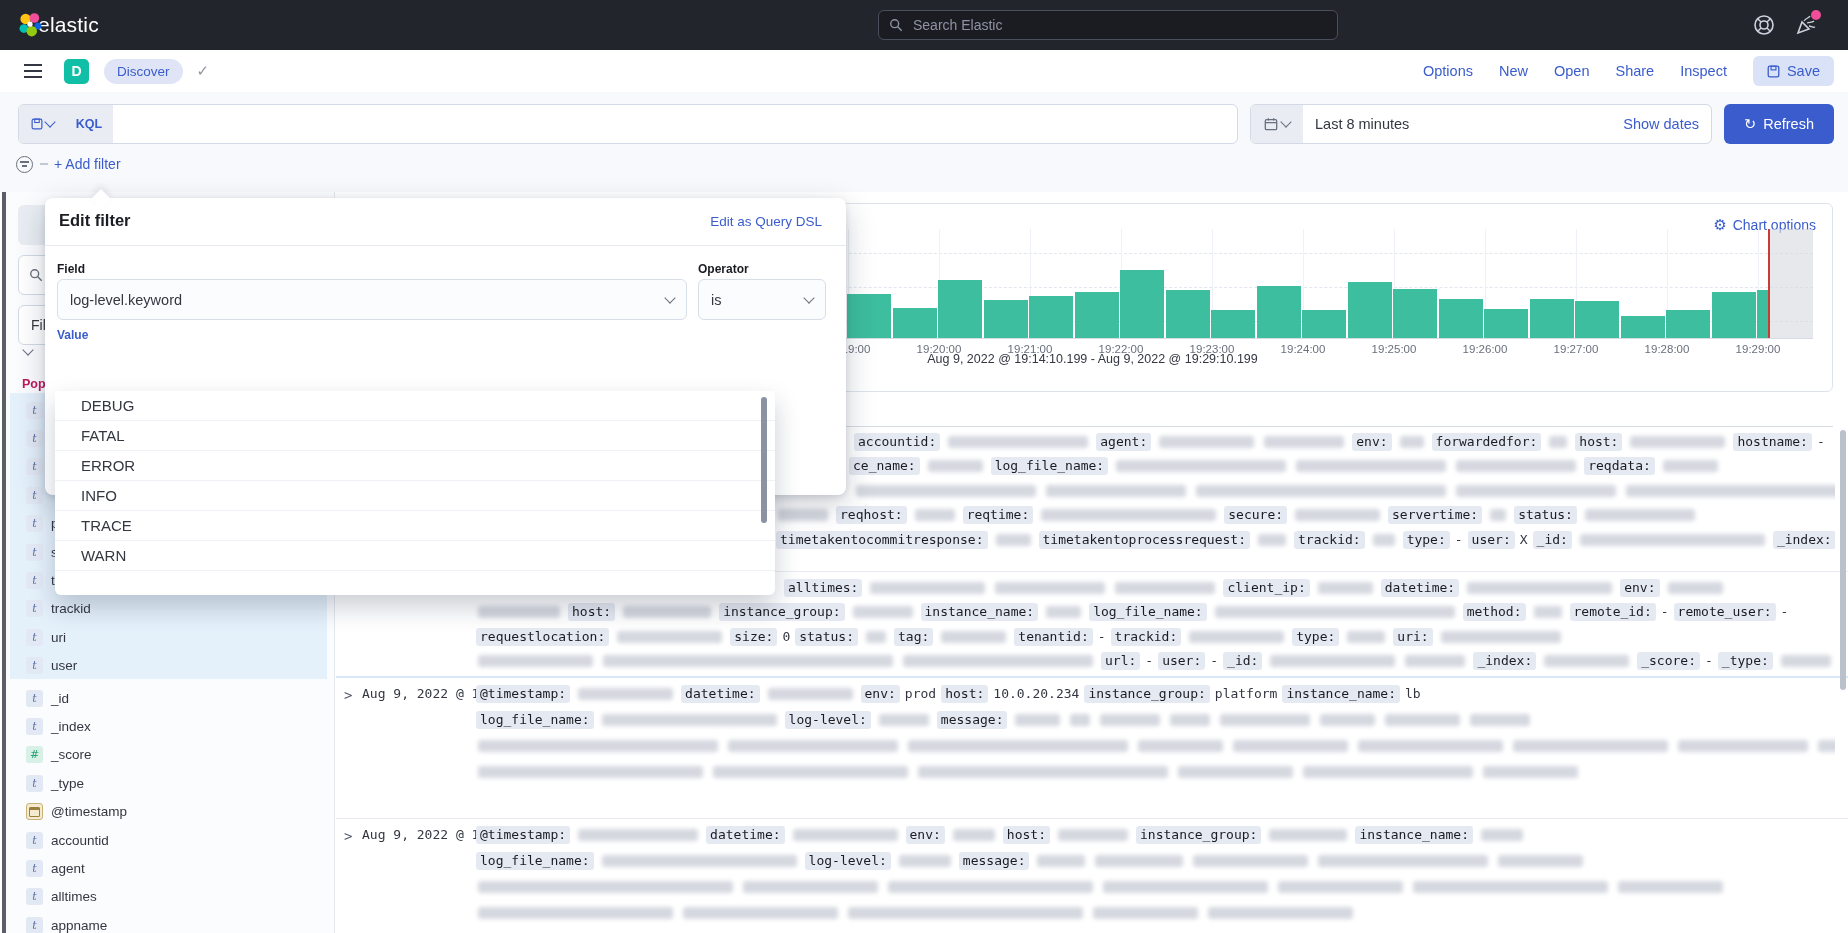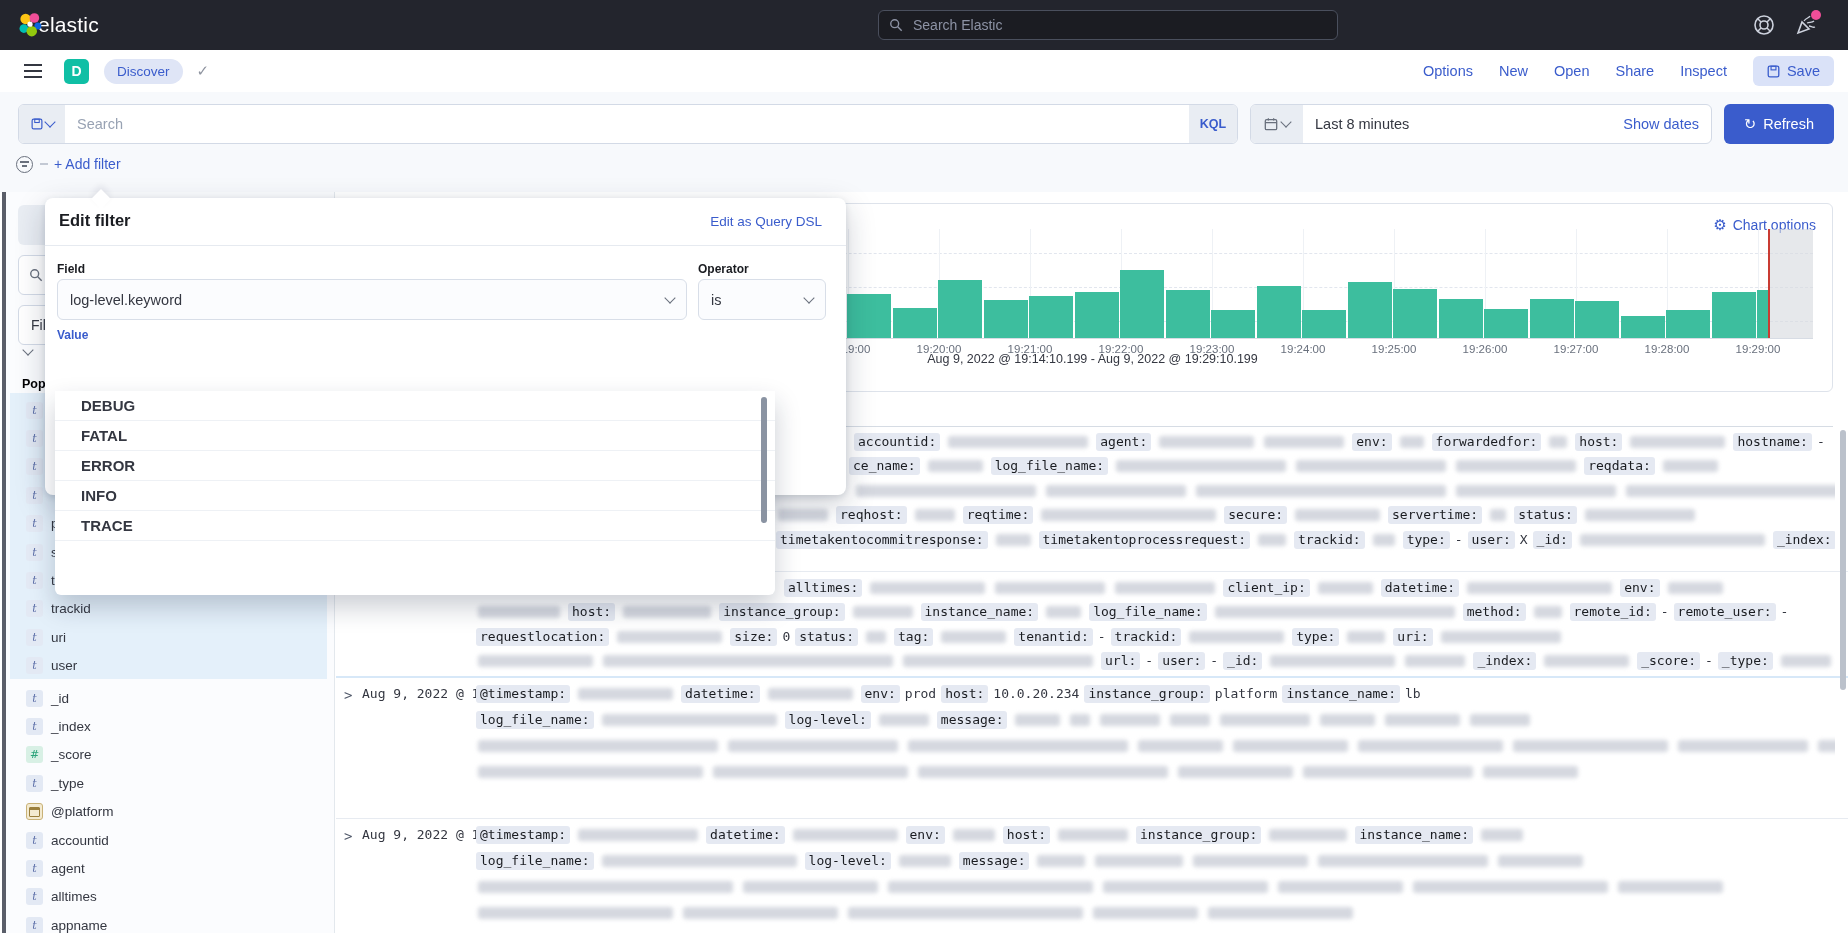--- a/index.html
+++ b/index.html
@@ -53,21 +53,21 @@
   
   #main{position:absolute;left:0;top:192px;width:1848px;height:741px;background:#fff;}
   #rail{position:absolute;left:2px;top:0;width:4px;height:741px;background:#5a5e69;}
   #sidebar{position:absolute;left:6px;top:0;width:329px;height:741px;background:#fbfcfe;border-right:1px solid #e3e8ed;box-sizing:border-box;}
   .dvpill{position:absolute;left:12px;top:13px;width:150px;height:40px;background:#e9edf3;border-radius:6px;cursor:pointer;}
   .sbox{position:absolute;left:12px;top:63px;width:305px;height:40px;background:#fff;border:1px solid #d3dae6;border-radius:6px;
      box-sizing:border-box;display:flex;align-items:center;padding:0 10px;cursor:text;}
   .fbox{position:absolute;left:12px;top:113px;width:305px;height:40px;background:#fff;border:1px solid #d3dae6;border-radius:6px;
      box-sizing:border-box;display:flex;align-items:center;padding:0 12px;font-size:14px;color:#343741;cursor:pointer;}
   .schv{position:absolute;left:18px;top:158px;}
-  .pophdr{position:absolute;left:16px;top:185px;font-size:12.5px;font-weight:bold;color:#000000;}
+  .pophdr{position:absolute;left:16px;top:185px;font-size:12.5px;font-weight:bold;color:#be185d;}
   #popbg{position:absolute;left:4px;top:201px;width:317px;height:286px;background:#e4f0fa;}
   .flist{position:absolute;left:0;width:329px;}
   #pop-list{top:204px;} #field-list{top:492px;}
   .fitem{height:28.4px;display:flex;align-items:center;cursor:pointer;}
   .tbadge{width:17px;height:17px;border-radius:3px;margin-left:20px;font-size:11px;display:flex;align-items:center;justify-content:center;flex:none;}
   .bt{background:#e3e9f4;color:#5d6fa8;font-style:italic;font-family:"DejaVu Serif",serif;}
   .bn{background:#d8f0e5;color:#2ba37a;font-style:italic;font-family:"DejaVu Serif",serif;}
   .bd{background:#f3ead0;border:1px solid #c9b277;box-sizing:border-box;}
   .bd i{display:block;width:9px;height:8px;border:1.2px solid #9b7f3c;border-radius:1px;
      background:linear-gradient(#9b7f3c 0 2.5px,transparent 2.5px);}
@@ -115,21 +115,21 @@
      display:flex;align-items:center;padding:0 12px;font-size:14.5px;color:#343741;cursor:pointer;}
   .psel .chv{position:absolute;right:12px;}
   .vlabel{position:absolute;left:12px;top:130px;font-size:12px;font-weight:bold;color:#3a5ccc;}
   #combo{position:absolute;left:12px;top:146px;width:770px;height:42px;background:#fff;border-bottom:2px solid #3a5ccc;
      box-sizing:border-box;display:flex;align-items:center;}
   #combo input{border:0;outline:0;font-size:14.5px;width:700px;padding:0 12px;color:#343741;}
   #combo input::placeholder{color:#98a2b3;}
   #combo .chv{position:absolute;right:12px;}
   #ddl{position:absolute;left:55px;top:391px;width:720px;height:204px;background:#fff;z-index:55;border-radius:0 0 6px 6px;
      box-shadow:0 12px 26px rgba(20,30,60,.22);overflow:hidden;}
-  .ddo{height:29px;line-height:29px;padding-left:26px;font-size:15px;color:#343741;border-bottom:1px solid #eef1f5;cursor:pointer;font-weight:bold;}
+  .ddo{height:29px;line-height:29px;padding-left:26px;font-size:15px;color:#343741;border-bottom:1px solid #eef1f5;cursor:pointer;}
   #ddthumb{position:absolute;right:8px;top:6px;width:6px;height:126px;border-radius:3px;background:#8a93a2;}
   
   .chv{display:inline-block;width:7px;height:7px;border-right:1.8px solid #69707d;border-bottom:1.8px solid #69707d;
      transform:rotate(45deg);margin-top:-4px;}
   .chv.blue{border-color:#3a5ccc;}
   .gear{color:#3a5ccc;font-size:15px;}
   .pinkdot{position:absolute;right:-3px;top:-3px;width:10px;height:10px;border-radius:50%;background:#f04e98;}
 </style>
 </head>
 <body>
@@ -193,21 +193,20 @@
 
   <div id="qb">
     <div class="qbox">
       <div class="qseg">
         <svg width="12" height="12" viewBox="0 0 16 16">
           <rect x="1.5" y="1.5" width="13" height="13" rx="2" fill="none" stroke="#3a5ccc" stroke-width="1.6"></rect>
           <rect x="5" y="1.5" width="6" height="4.5" fill="none" stroke="#3a5ccc" stroke-width="1.4"></rect>
         </svg>
         <span class="chv blue"></span>
       </div>
-      <input placeholder="Search" style="">
       <div class="kql">KQL</div>
     </div>
     <div class="dbox">
       <div class="dseg">
         <svg width="14" height="14" viewBox="0 0 16 16">
           <rect x="1.5" y="3" width="13" height="11.5" rx="1.5" fill="none" stroke="#69707d" stroke-width="1.5"></rect>
           <line x1="1.5" y1="6.5" x2="14.5" y2="6.5" stroke="#69707d" stroke-width="1.3"></line>
           <line x1="5" y1="1.5" x2="5" y2="4" stroke="#69707d" stroke-width="1.5"></line>
           <line x1="11" y1="1.5" x2="11" y2="4" stroke="#69707d" stroke-width="1.5"></line>
         </svg>
@@ -296,21 +295,21 @@
             <span class="lbl">_score</span>
           </div>
           <div class="fitem">
             <div class="tbadge bt">t</div>
             <span class="lbl">_type</span>
           </div>
           <div class="fitem">
             <div class="tbadge bd">
               <i></i>
             </div>
-            <span class="lbl">@platform</span>
+            <span class="lbl">@timestamp</span>
           </div>
           <div class="fitem">
             <div class="tbadge bt">t</div>
             <span class="lbl">accountid</span>
           </div>
           <div class="fitem">
             <div class="tbadge bt">t</div>
             <span class="lbl">agent</span>
           </div>
           <div class="fitem">
@@ -447,16 +446,17 @@
     </div>
     <span class="vlabel">Value</span>
   </div>
   <div id="ddl">
     <div id="ddopts">
         <div class="ddo">DEBUG</div>
         <div class="ddo">FATAL</div>
         <div class="ddo">ERROR</div>
         <div class="ddo">INFO</div>
         <div class="ddo">TRACE</div>
+        <div class="ddo">WARN</div>
       </div>
     <div id="ddthumb"></div>
   </div>
 </div>
 
 </body></html>

